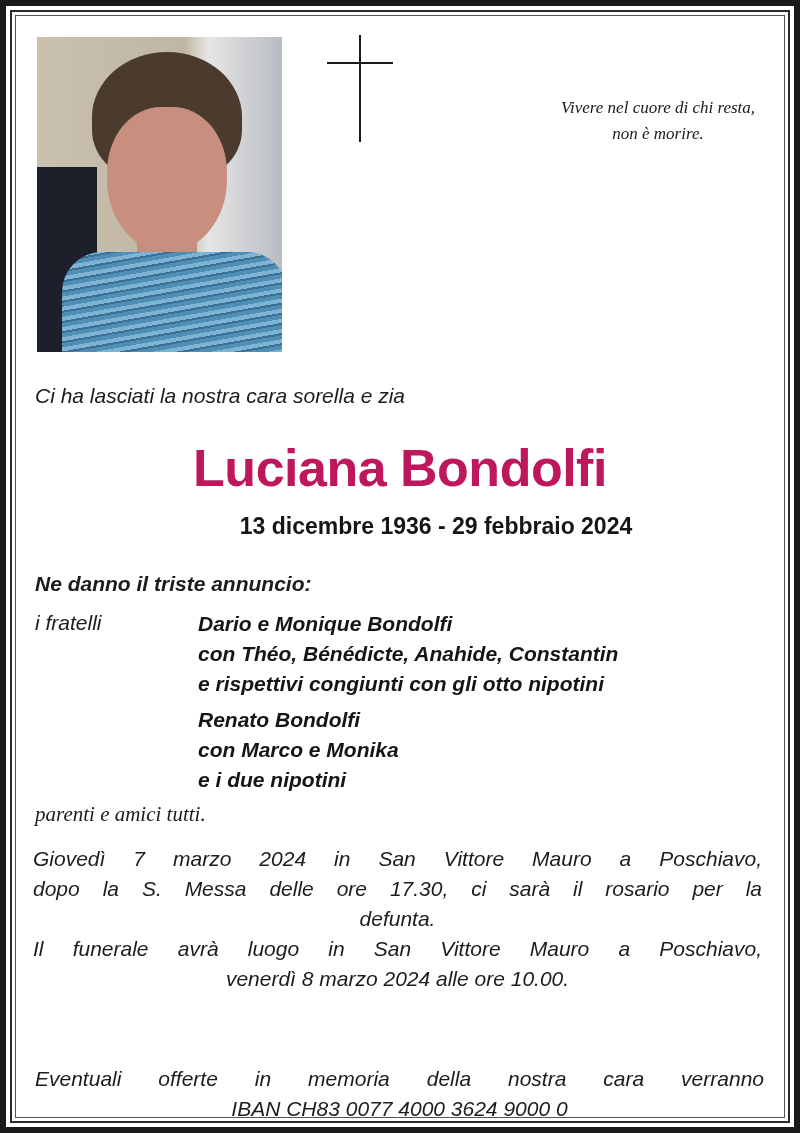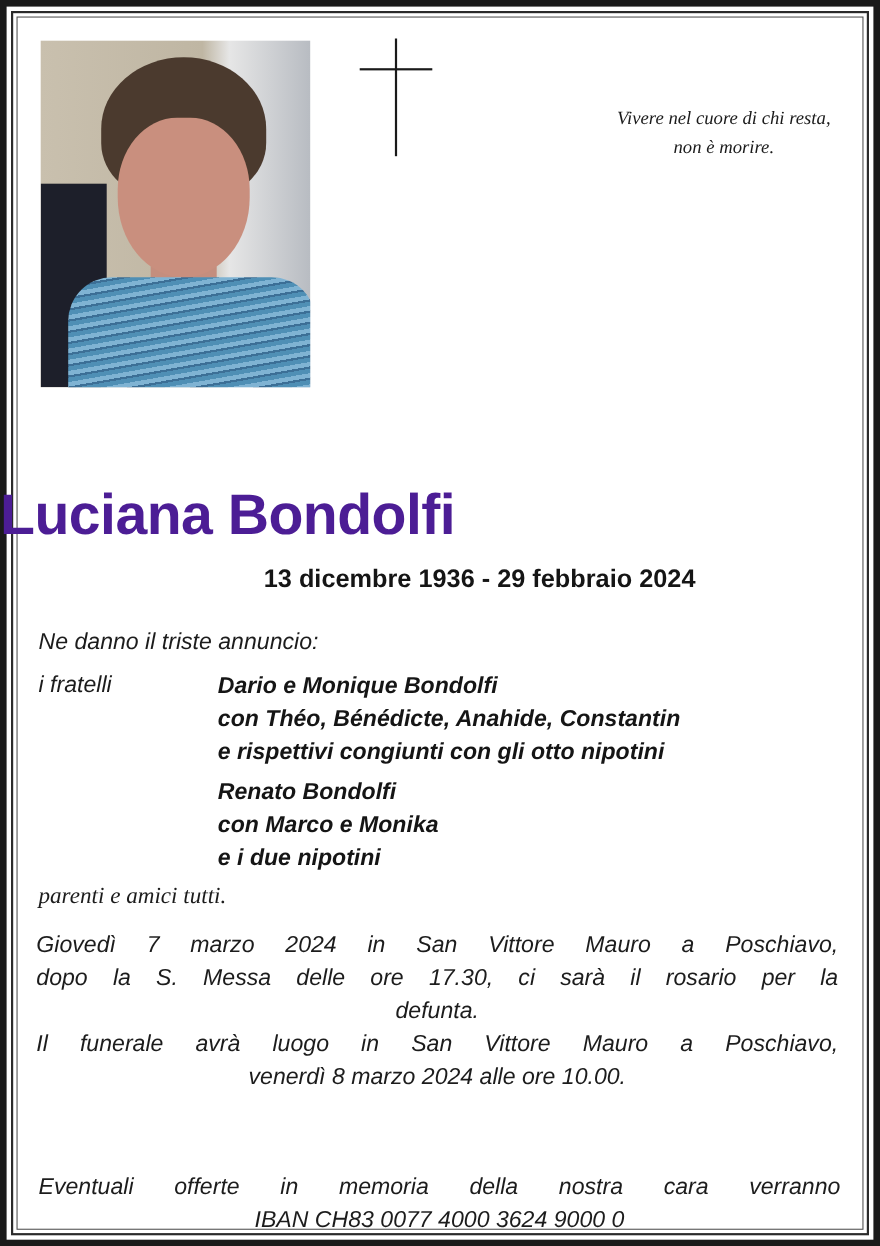--- a/index.html
+++ b/index.html
@@ -43,30 +43,30 @@
       position: absolute; left: 538px; top: 95px; width: 240px;
       font-family: "Liberation Serif", "DejaVu Serif", serif; font-style: italic;
       font-size: 17px; line-height: 26px; color: #1a1a1a;
     }
     .motto div { white-space: nowrap; }
     .intro {
       position: absolute; left: 35px; top: 384px;
       font-style: italic; font-size: 21px; color: #1c1c1c;
     }
     .name {
-      position: absolute; left: 0; width: 800px; top: 438px; 
-      font-weight: bold; font-size: 52px; letter-spacing: -0.5px; color: #4c1d95;
+      position: absolute; left: 0; width: 800px; top: 438px; text-align: center;
+      font-weight: bold; font-size: 52px; letter-spacing: -0.5px; color: #be185d;
     }
     .dates {
       position: absolute; left: 0; width: 800px; top: 513px; text-align: center;
       font-weight: bold; font-size: 23px; color: #151515; padding-left: 36px;
     }
     .announce {
       position: absolute; left: 35px; top: 572px;
-      font-style: italic; font-size: 21px;
+      font-style: italic; font-size: 21px; font-weight: bold;
     }
     .label-fratelli {
       position: absolute; left: 35px; top: 611px;
       font-style: italic; font-size: 21px;
     }
     .family {
       position: absolute; left: 198px; font-style: italic; font-weight: bold;
       font-size: 21px; line-height: 30px; color: #151515;
     }
     .family div { white-space: nowrap; }
@@ -104,20 +104,21 @@
   <div class="cross" style="left:321px;top:29px;">
     <div class="v"></div>
     <div class="h"></div>
   </div>
 
   <div class="motto" style="left:532px;top:89px;text-align:center;">
     <div>Vivere nel cuore di chi resta,</div>
     <div>non è morire.</div>
   </div>
 
+  <div class="intro" style="left:29px;top:378px;">Ci ha lasciati la nostra cara sorella e zia</div>
 
   <div class="name" style="left:-6px;top:432px;">Luciana Bondolfi</div>
 
   <div class="dates" style="left:-6px;top:507px;">13 dicembre 1936 - 29 febbraio 2024</div>
 
   <div class="announce" style="left:29px;top:566px;">Ne danno il triste annuncio:</div>
 
   <div class="label-fratelli" style="left:29px;top:605px;">i fratelli</div>
 
   <div class="family fam1" style="left:192px;top:603px;">

